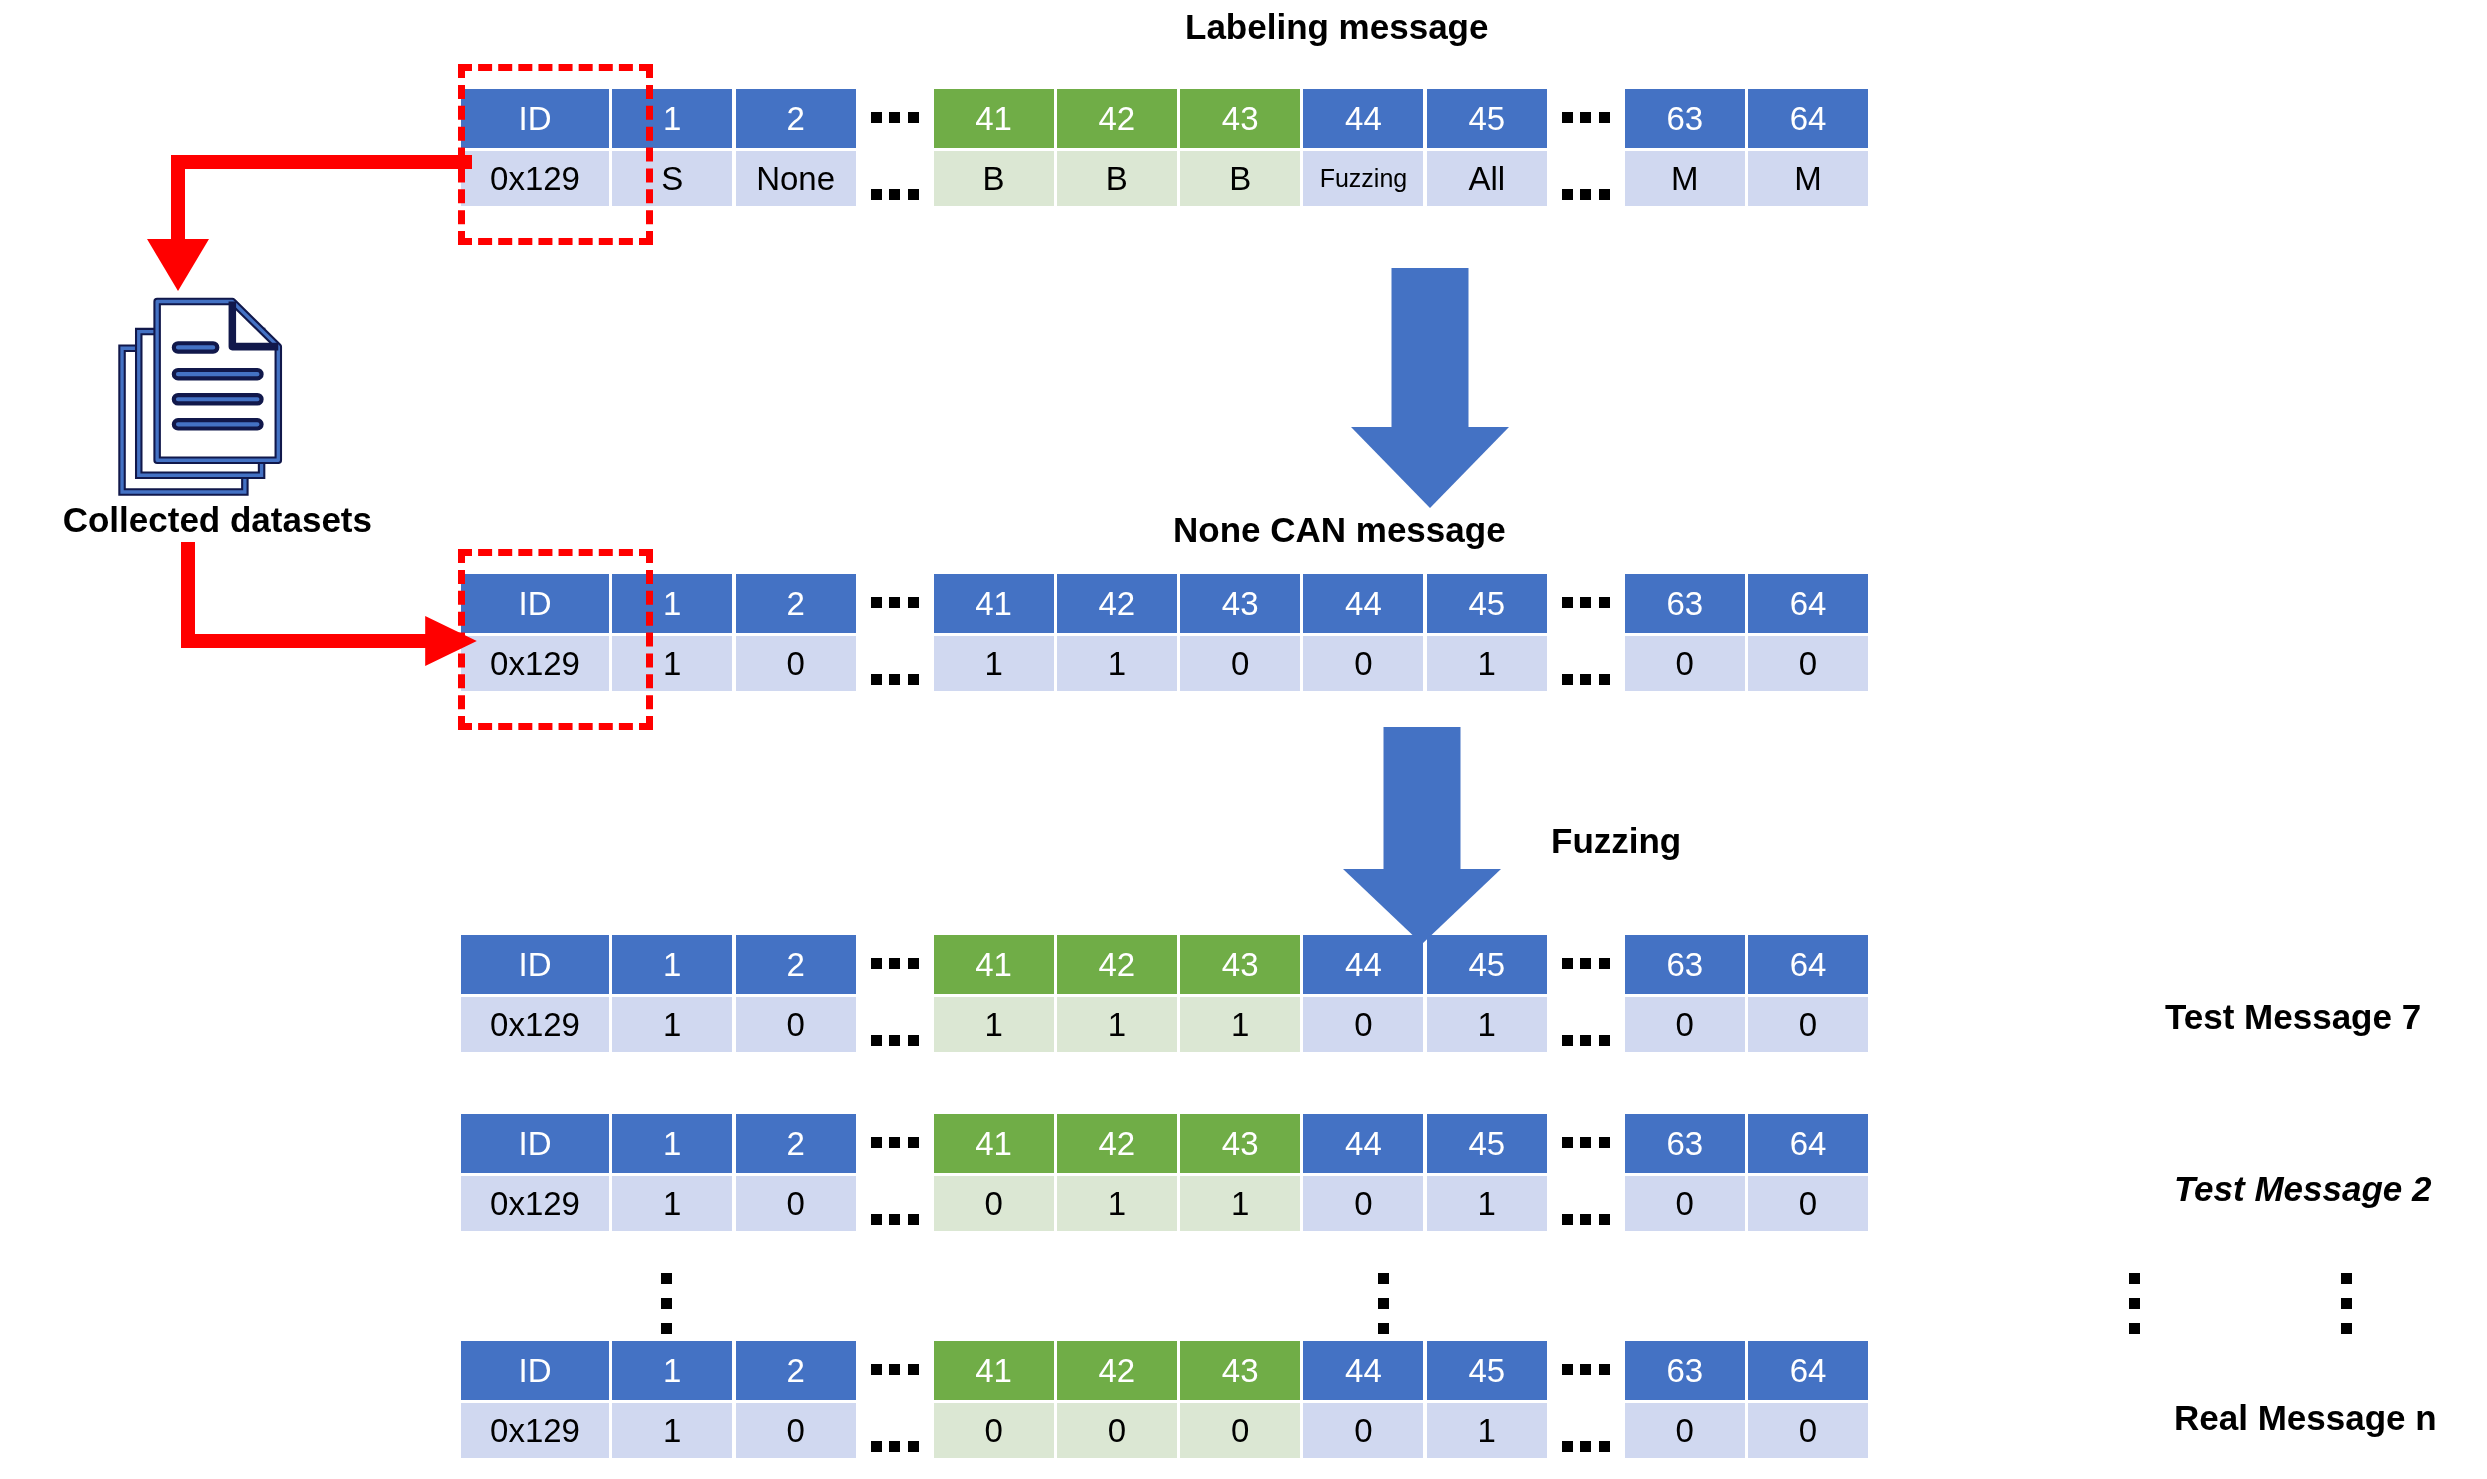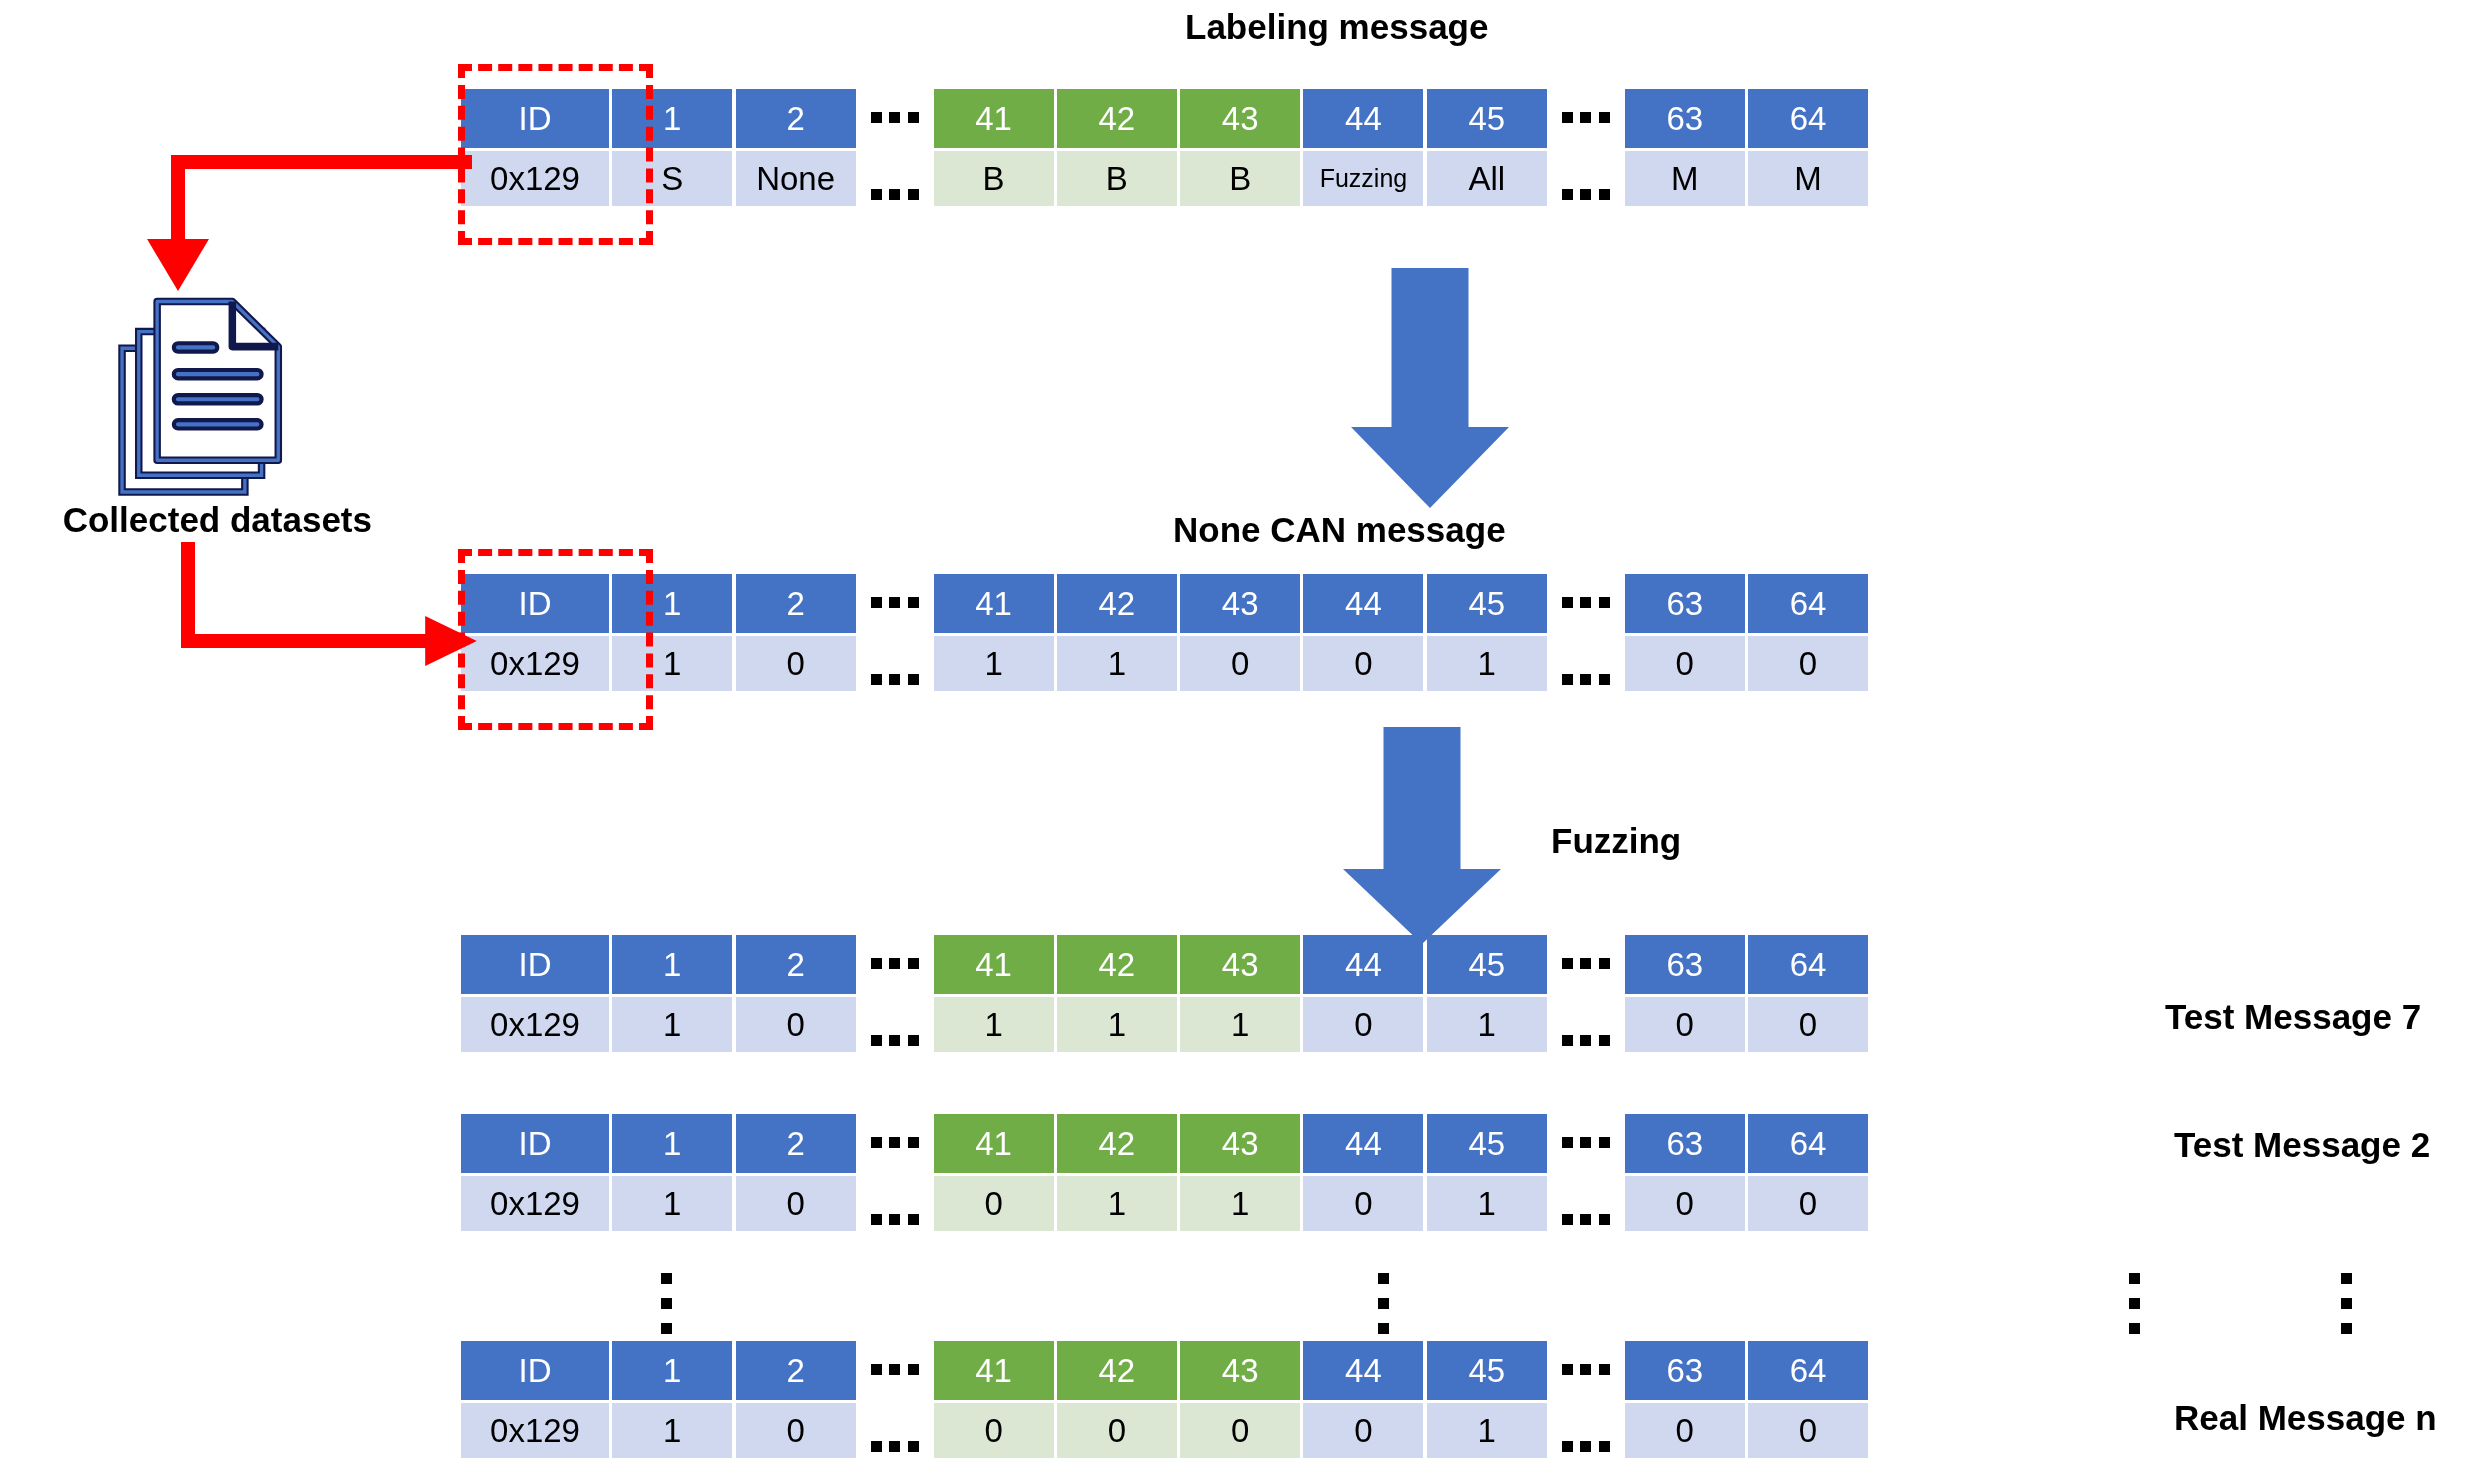--- a/index.html
+++ b/index.html
@@ -269,21 +269,21 @@
     <div class="cell val" style="width:120px">1</div>
     <div class="hdots" style="margin-top:38px;margin-left:11.7px;margin-right:15px;">
         <i></i>
         <i></i>
         <i></i>
       </div>
     <div class="cell val" style="width:120px">0</div>
     <div class="cell val" style="width:120px">0</div>
   </div>
 </div>
-<div class="rlabel" style="left:2174px;top:1125px;">Test Message 2</div>
+<div class="rlabel" style="left:2174px;top:1169px;font-style:italic;">Test Message 2</div>
 
 <div class="vdots" style="left:661px;top:1273px;">
     <i></i>
     <i></i>
     <i></i>
   </div>
 <div class="vdots" style="left:1378px;top:1273px;">
     <i></i>
     <i></i>
     <i></i>

